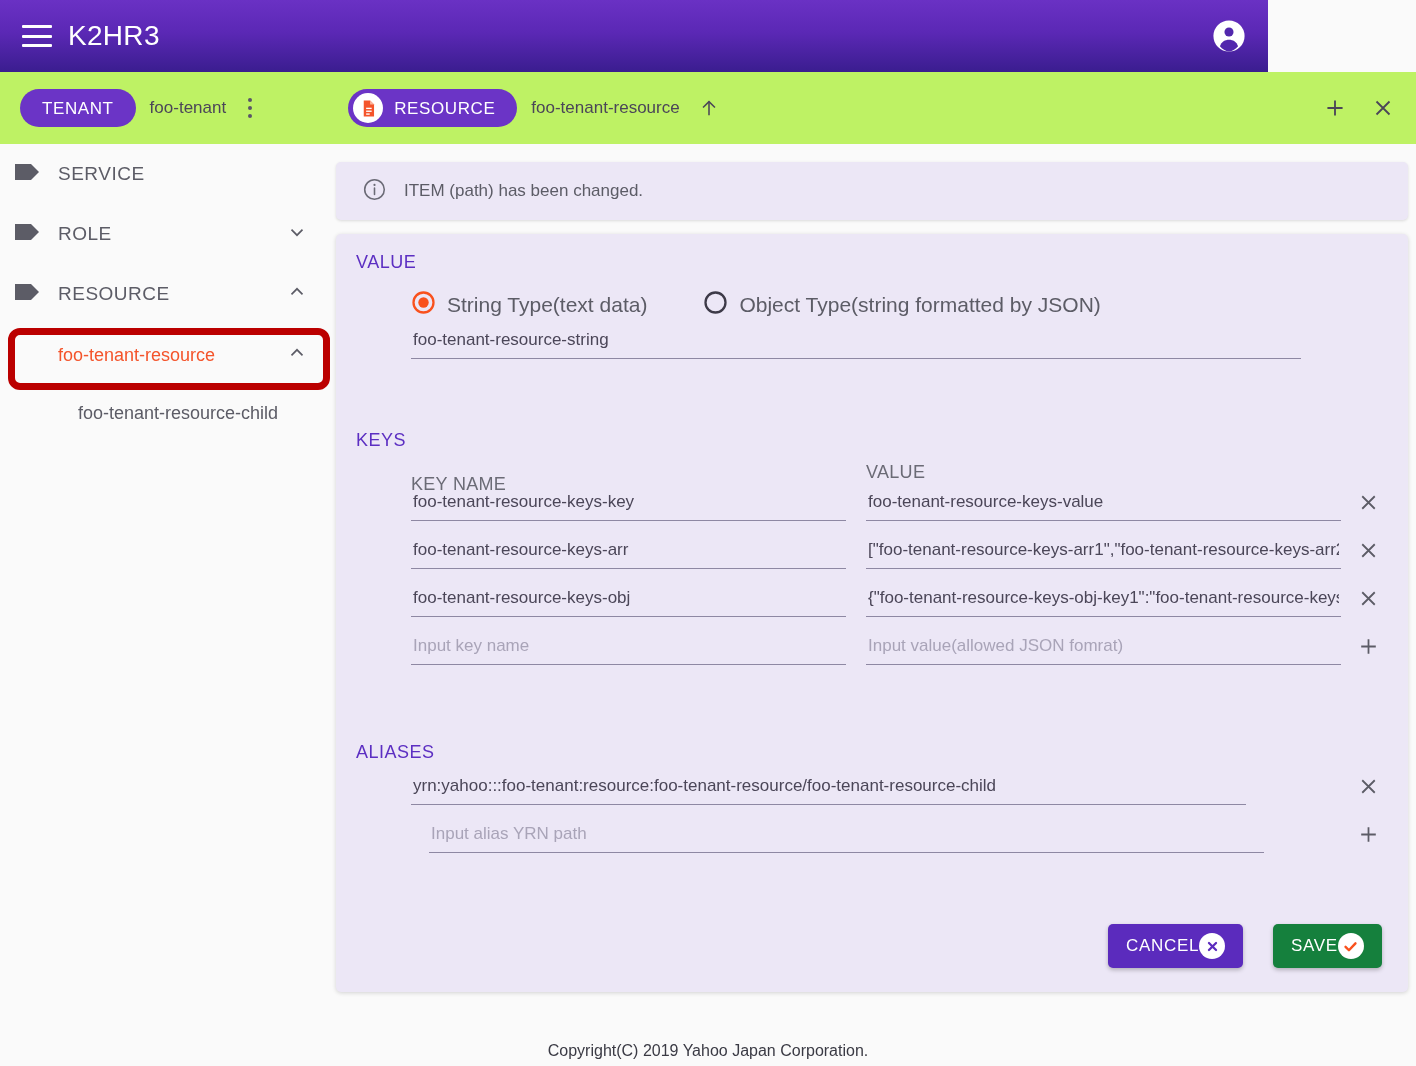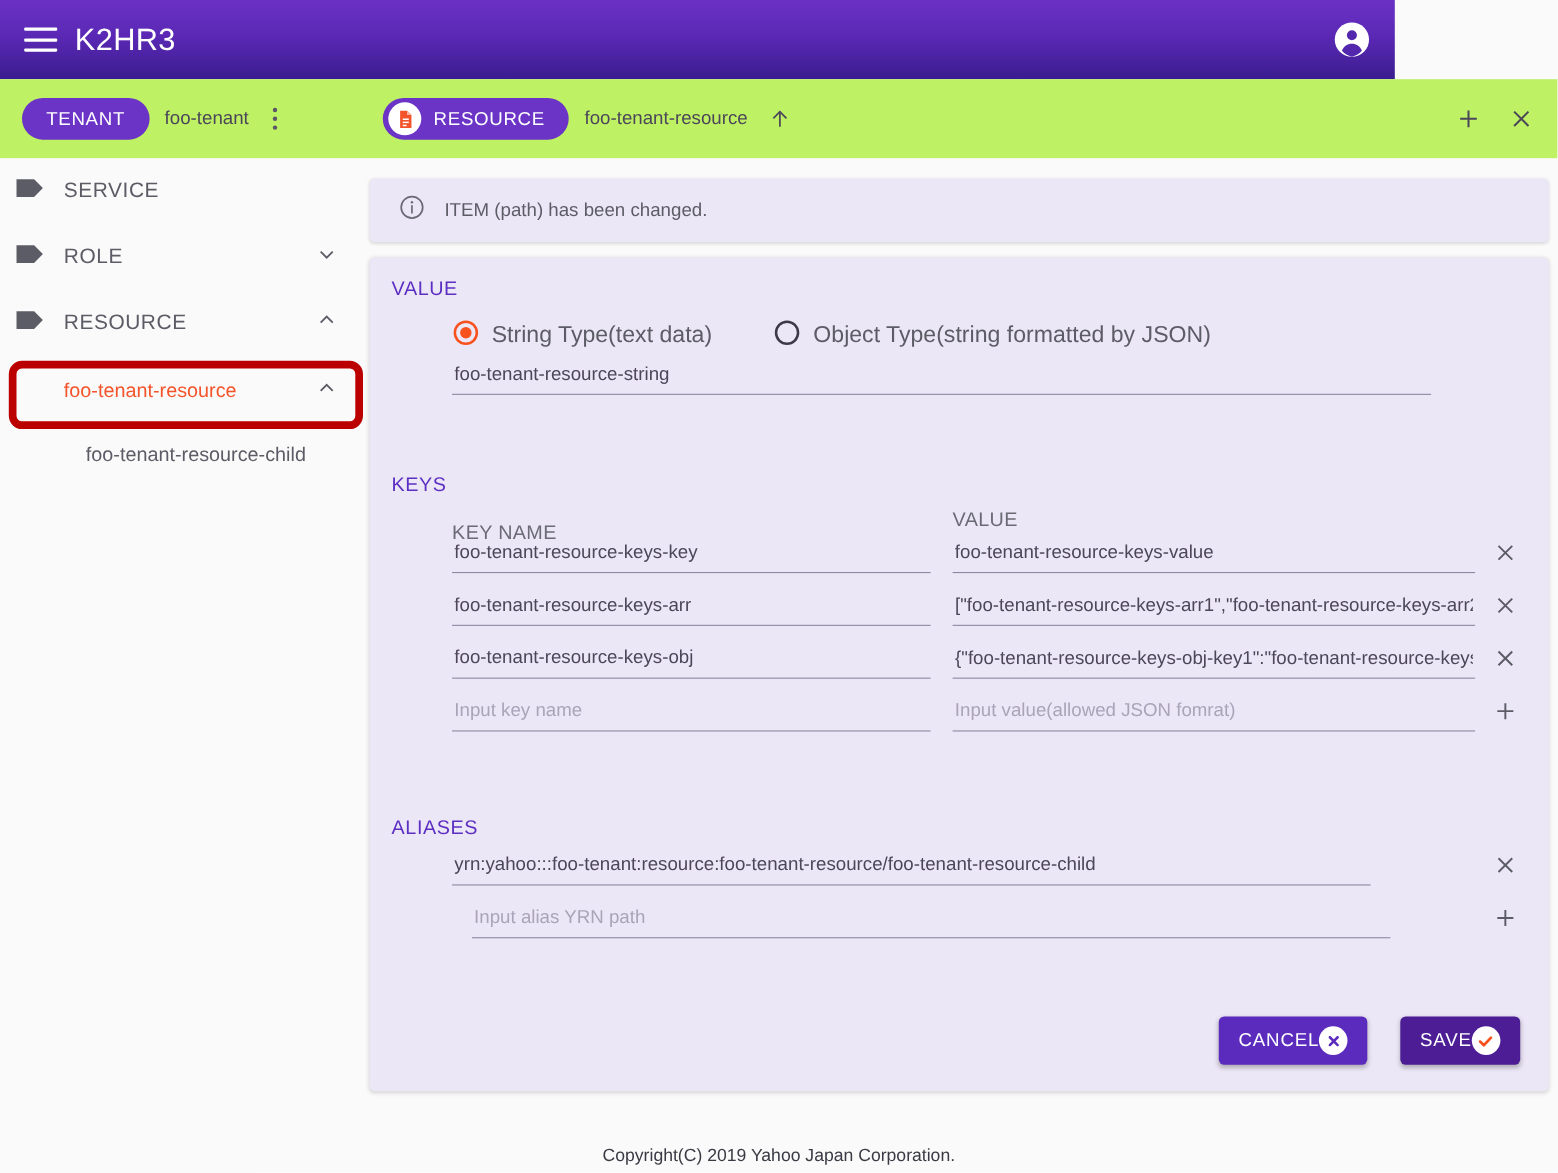--- a/index.html
+++ b/index.html
@@ -107,21 +107,21 @@
   .radio-lbl { font-size:21px; color:#5c5c66; margin-left:11px; }
 
   .icon-btn { cursor:pointer; display:flex; align-items:center; justify-content:center; width:30px; height:30px; }
 
   .btn {
     display:inline-flex; align-items:center; gap:0; height:44px; border-radius:5px;
     padding:0 18px; font-size:17px; letter-spacing:.7px; color:#fff; cursor:pointer; border:0;
     font-family:"Liberation Sans", sans-serif; box-shadow:0 2px 4px rgba(0,0,0,.25);
   }
   .btn-cancel { background:#5b2bbd; }
-  .btn-save { background:#4c1d95; }
+  .btn-save { background:#15803d; }
   .btn-glyph { width:26px; height:26px; border-radius:50%; background:#fff; display:inline-flex; align-items:center; justify-content:center; flex:none; }
 
   .footer {
     position:absolute; left:0; top:1036px; width:1416px; height:30px;
     display:flex; align-items:center; justify-content:center;
     font-size:16px; color:#3a3a44;
   }
 </style>
 </head>
 <body>

